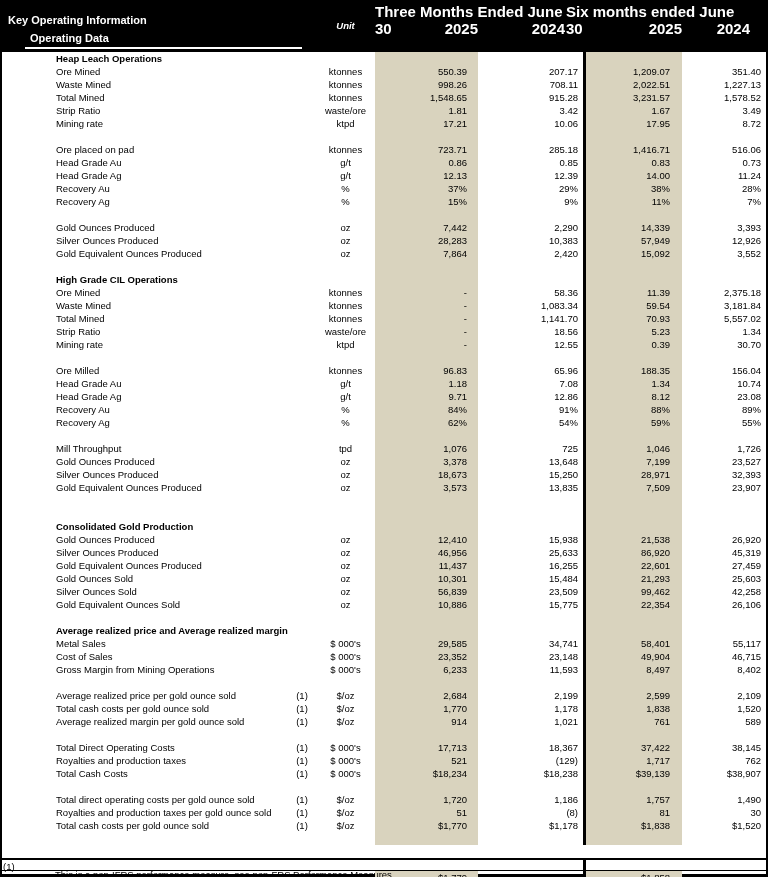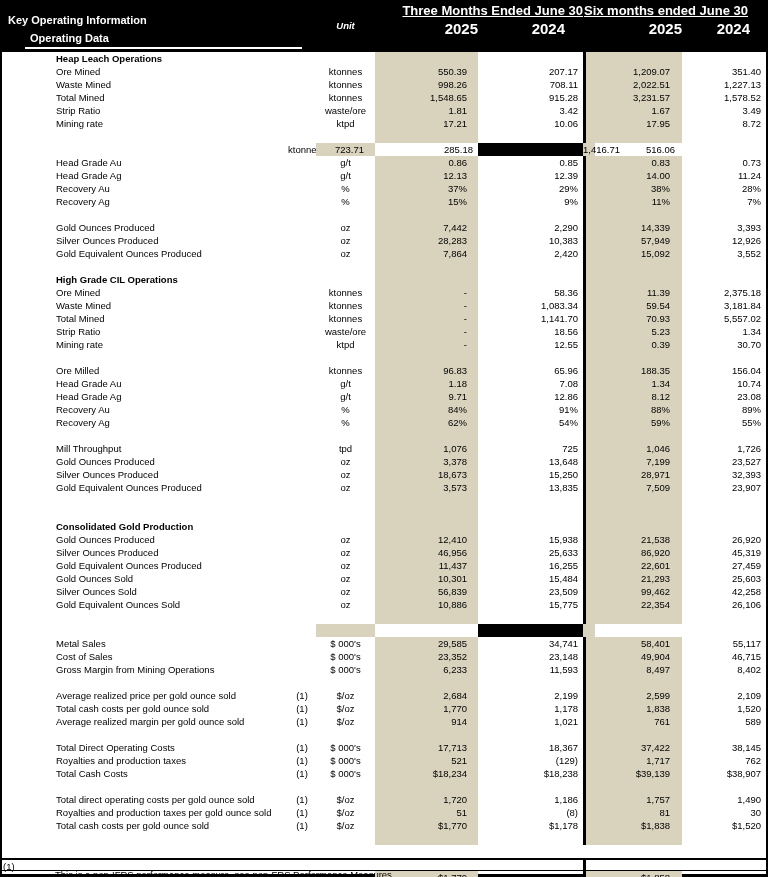--- a/index.html
+++ b/index.html
@@ -5,21 +5,21 @@
   * { margin:0; padding:0; box-sizing:border-box; }
   html,body { background:#fff; }
   body { width:768px; height:877px; font-family:"Liberation Sans","DejaVu Sans",sans-serif; color:#000; }
   .sheet { position:relative; width:768px; height:877px; background:#fff; overflow:hidden; }
 
   
   .hdr { position:relative; width:768px; height:52px; background:#000; color:#fff; }
   .hdr .title { position:absolute; left:8px; top:14px; font-size:11px; font-weight:bold; white-space:nowrap; }
   .hdr .sub { position:absolute; left:30px; top:32px; font-size:11px; font-weight:bold; white-space:nowrap; }
   .hdr .sub-underline { position:absolute; left:25px; top:47px; width:277px; height:2px; background:#fff; }
-  .hdr .grp { position:absolute; top:3px; font-size:13px; font-weight:bold; text-align:right;text-decoration:underline; }
+  .hdr .grp { position:absolute; top:3px; font-size:15px; font-weight:bold; text-align:left; }
   .hdr .grp1 { left:375px; width:208px; }
   .hdr .grp2 { left:566px; width:182px; }
   .hdr .unit-h { position:absolute; left:316px; top:20px; width:59px; font-size:9.5px; font-weight:bold; text-align:center;font-style:italic; }
   .hdr .yr { position:absolute; top:20px; font-size:15px; font-weight:bold; text-align:right; }
   .hdr .yr1 { left:375px; width:103px; }
   .hdr .yr2 { left:478px; width:105px; padding-right:18px; }
   .hdr .yr3 { left:586px; width:96px; }
   .hdr .yr4 { left:682px; width:86px; padding-right:18px; }
 
   
@@ -131,20 +131,21 @@
         <div class="c c-label"></div>
         <div class="c c-fn"></div>
         <div class="c c-unit"></div>
         <div class="c c-v1"></div>
         <div class="c c-v2"></div>
         <div class="c c-div"></div>
         <div class="c c-v3"></div>
         <div class="c c-v4"></div>
       </div>
       <div class="row data">
+        <div class="c c-label">Ore placed on pad</div>
         <div class="c c-fn"></div>
         <div class="c c-unit">ktonnes</div>
         <div class="c c-v1">723.71</div>
         <div class="c c-v2">285.18</div>
         <div class="c c-div"></div>
         <div class="c c-v3">1,416.71</div>
         <div class="c c-v4">516.06</div>
       </div>
       <div class="row data">
         <div class="c c-label">Head Grade Au</div>
@@ -500,20 +501,21 @@
         <div class="c c-label"></div>
         <div class="c c-fn"></div>
         <div class="c c-unit"></div>
         <div class="c c-v1"></div>
         <div class="c c-v2"></div>
         <div class="c c-div"></div>
         <div class="c c-v3"></div>
         <div class="c c-v4"></div>
       </div>
       <div class="row section">
+        <div class="c c-label">Average realized price and Average realized margin</div>
         <div class="c c-fn"></div>
         <div class="c c-unit"></div>
         <div class="c c-v1"></div>
         <div class="c c-v2"></div>
         <div class="c c-div"></div>
         <div class="c c-v3"></div>
         <div class="c c-v4"></div>
       </div>
       <div class="row data">
         <div class="c c-label">Metal Sales</div>

